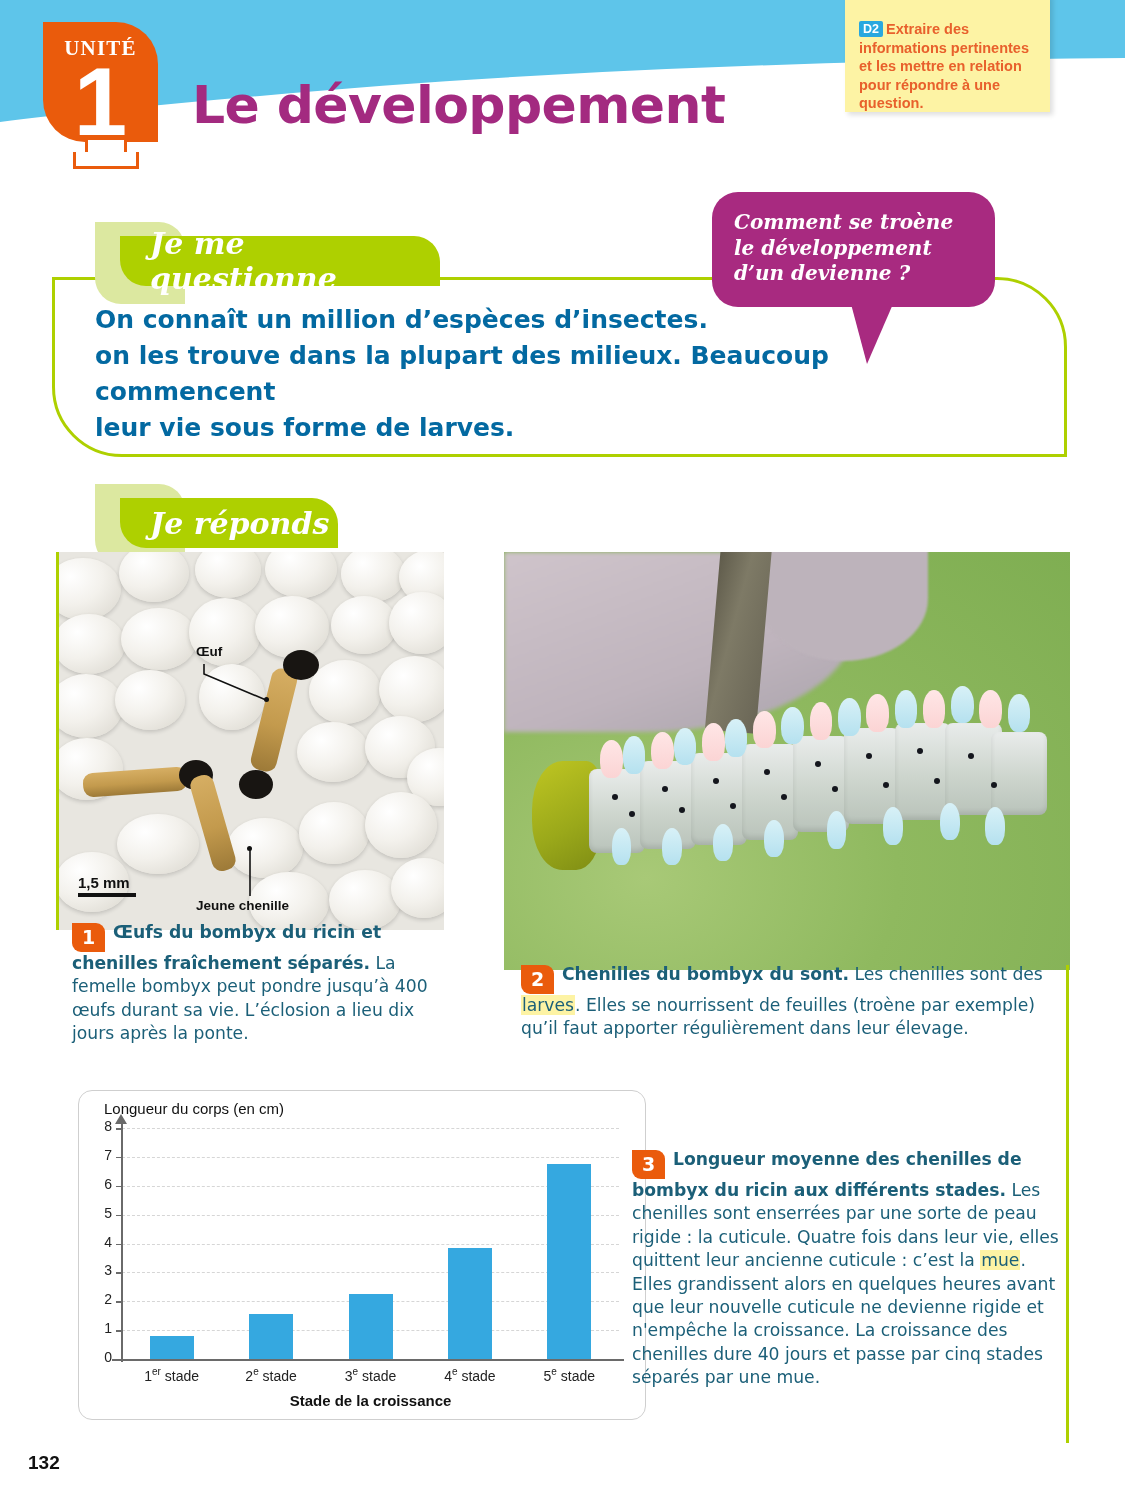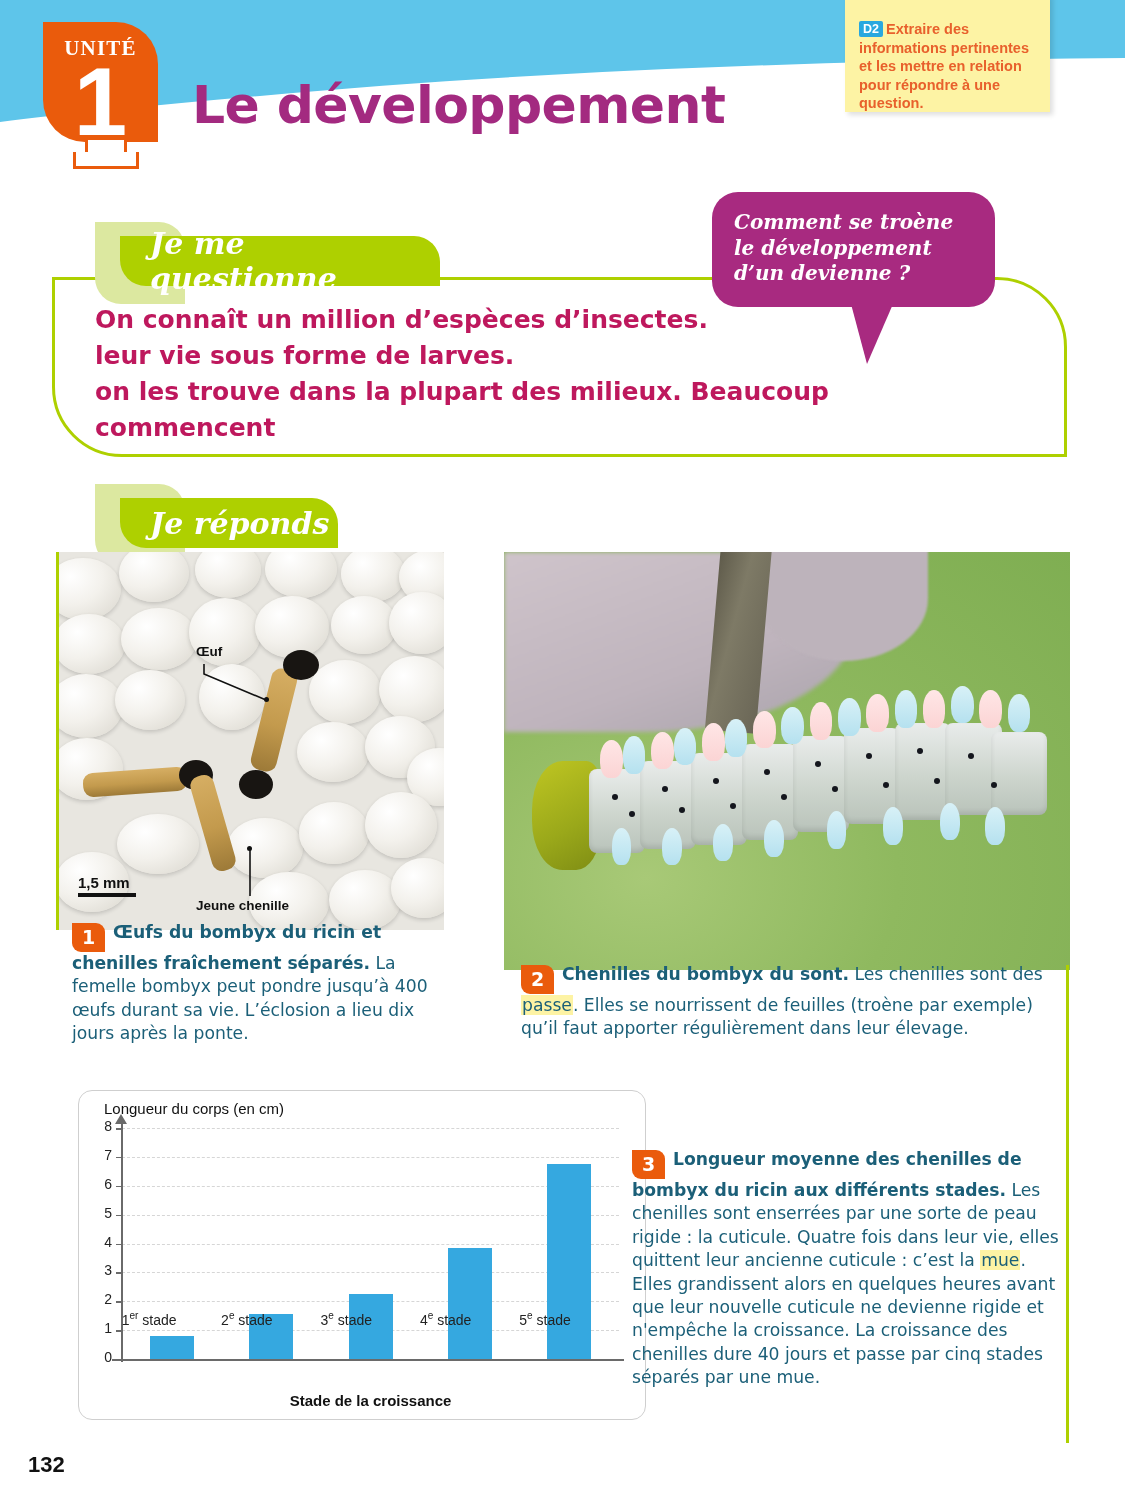--- a/index.html
+++ b/index.html
@@ -36,21 +36,21 @@
                background:#fdf3a4;z-index:7;padding:26px 14px 10px 14px;box-sizing:border-box;
                box-shadow:3px 3px 5px rgba(0,0,0,.13);}
   #sticky-note .body{color:#e8602c;font-size:14.5px;line-height:1.28;font-weight:600;}
   .d2-chip{display:inline-block;background:#29a8df;color:#fff;font-size:12.5px;
            font-weight:bold;padding:0px 4px;border-radius:2px;vertical-align:1px;margin-right:3px;}
 
   
   #question-box{position:absolute;left:52px;top:277px;width:1015px;height:180px;
                 border:3px solid #aed000;border-radius:0 70px 0 70px;box-sizing:border-box;z-index:2;}
   #qbox-text{position:absolute;left:95px;top:302px;width:830px;z-index:4;
-             color:#be185d;font-size:25px;line-height:1.44;font-weight:bold;
+             color:#0369a1;font-size:25px;line-height:1.44;font-weight:bold;
              font-family:"DejaVu Sans",sans-serif;}
 
   
   .tab-leaf{position:absolute;background:#dce8a0;border-radius:0 26px 0 26px;z-index:3;}
   .tab{position:absolute;background:#aed000;border-radius:0 26px 0 26px;z-index:4;
        color:#fff;font-family:"DejaVu Serif","Liberation Serif",serif;
        font-style:italic;font-size:30px;font-weight:bold;
        display:flex;align-items:center;padding-left:30px;box-sizing:border-box;}
   #tab-leaf-questionne{left:95px;top:222px;width:90px;height:82px;}
   #tab-questionne{left:120px;top:236px;width:320px;height:50px;}
@@ -123,30 +123,30 @@
   #plot{position:absolute;left:122px;top:1128px;width:497px;height:231px;z-index:5;}
   #plot .grid{position:absolute;left:0;right:0;border-top:1px dashed #d6d6d6;}
   #y-axis{position:absolute;left:121px;top:1122px;width:2px;height:240px;background:#6a6a6a;z-index:6;}
   #y-arrow{position:absolute;left:115px;top:1114px;width:0;height:0;
            border-left:6px solid transparent;border-right:6px solid transparent;
            border-bottom:10px solid #6a6a6a;z-index:6;}
   #x-axis{position:absolute;left:112px;top:1359px;width:512px;height:2px;background:#6a6a6a;z-index:6;}
   .ytick{position:absolute;right:0;font-size:14px;color:#222;text-align:right;z-index:6;}
   .ytickmark{position:absolute;width:7px;height:1.5px;background:#6a6a6a;z-index:6;}
   .bar{position:absolute;bottom:0;background:#35a8e0;}
-  .xlabel{position:absolute;top:1310px;font-size:14px;color:#222;text-align:left;z-index:6;}
+  .xlabel{position:absolute;top:1366px;font-size:14px;color:#222;text-align:center;z-index:6;}
   #x-axis-title{position:absolute;left:122px;top:1392px;width:497px;text-align:center;
                 font-size:15px;font-weight:bold;color:#111;z-index:6;}
 
   
   #right-rule{position:absolute;left:1066px;top:965px;width:2.5px;height:478px;background:#aed000;z-index:5;}
   #fig2-rule-top{position:absolute;left:1068px;top:560px;width:2.5px;height:0px;background:#aed000;z-index:5;}
 
   
-  #folio{position:absolute;left:28px;top:1452px;font-size:22px;font-weight:bold;color:#111;z-index:6;}
+  #folio{position:absolute;left:28px;top:1452px;font-size:19px;font-weight:bold;color:#111;z-index:6;}
 
   
   #speech-bubble{position:absolute;left:712px;top:192px;width:283px;height:115px;
                  background:#a82a80;border-radius:26px;z-index:8;
                  padding:18px 22px;box-sizing:border-box;
                  color:#fff;font-family:"DejaVu Serif","Liberation Serif",serif;
                  font-style:italic;font-weight:bold;font-size:20px;line-height:1.28;}
   #speech-tail{position:absolute;left:851px;top:304px;width:0;height:0;z-index:8;
                border-left:16px solid transparent;border-right:26px solid transparent;
                border-top:60px solid #a82a80;}
@@ -176,22 +176,22 @@
   </div>
 </div>
 
 <div class="tab-leaf" id="tab-leaf-questionne"></div>
 <div class="tab" id="tab-questionne">
   <span>Je me questionne</span>
 </div>
 <div id="question-box"></div>
 <div id="qbox-text">
   <div>On connaît un million d’espèces d’insectes.</div>
+  <div>on les trouve dans la plupart des milieux. Beaucoup commencent</div>
   <div>leur vie sous forme de larves.</div>
-  <div>on les trouve dans la plupart des milieux. Beaucoup commencent</div>
 </div>
 
 <div id="speech-tail"></div>
 <div id="speech-bubble">
   <div>Comment se troène</div>
   <div>le développement</div>
   <div>d’un devienne ?</div>
 </div>
 
 <div class="tab-leaf" id="tab-leaf-reponds"></div>
@@ -318,21 +318,21 @@
   <div class="spot" style="left:82%;top:48%;"></div>
   <div class="spot" style="left:86%;top:55%;"></div>
 </div>
 <div id="fig2-rule-top"></div>
 
 <div class="caption" id="fig1-caption">
   <span class="num-badge">1</span><b>Œufs du bombyx du ricin et chenilles fraîchement séparés.</b><span> La femelle bombyx peut pondre jusqu’à 400 œufs durant sa vie. L’éclosion a lieu dix jours après la ponte.</span>
 </div>
 
 <div class="caption" id="fig2-caption">
-  <span class="num-badge">2</span><b>Chenilles du bombyx du sont.</b><span> Les chenilles sont des </span><span class="hl">passe</span><span>. Elles se nourrissent de feuilles (troène par exemple) qu’il faut apporter régulièrement dans leur élevage.</span>
+  <span class="num-badge">2</span><b>Chenilles du bombyx du sont.</b><span> Les chenilles sont des </span><span class="hl">larves</span><span>. Elles se nourrissent de feuilles (troène par exemple) qu’il faut apporter régulièrement dans leur élevage.</span>
 </div>
 
 <div class="caption" id="fig3-caption">
   <span class="num-badge">3</span><b>Longueur moyenne des chenilles de bombyx du ricin aux différents stades.</b><span> Les chenilles sont enserrées par une sorte de peau rigide : la cuticule. Quatre fois dans leur vie, elles quittent leur ancienne cuticule : c’est la </span><span class="hl">mue</span><span>. Elles grandissent alors en quelques heures avant que leur nouvelle cuticule ne devienne rigide et n'empêche la croissance. La croissance des chenilles dure 40 jours et passe par cinq stades séparés par une mue.</span>
 </div>
 
 <div id="chart-box"></div>
 <div id="chart-title">
   <span>Longueur du corps</span>
   <span>(en cm)</span>

